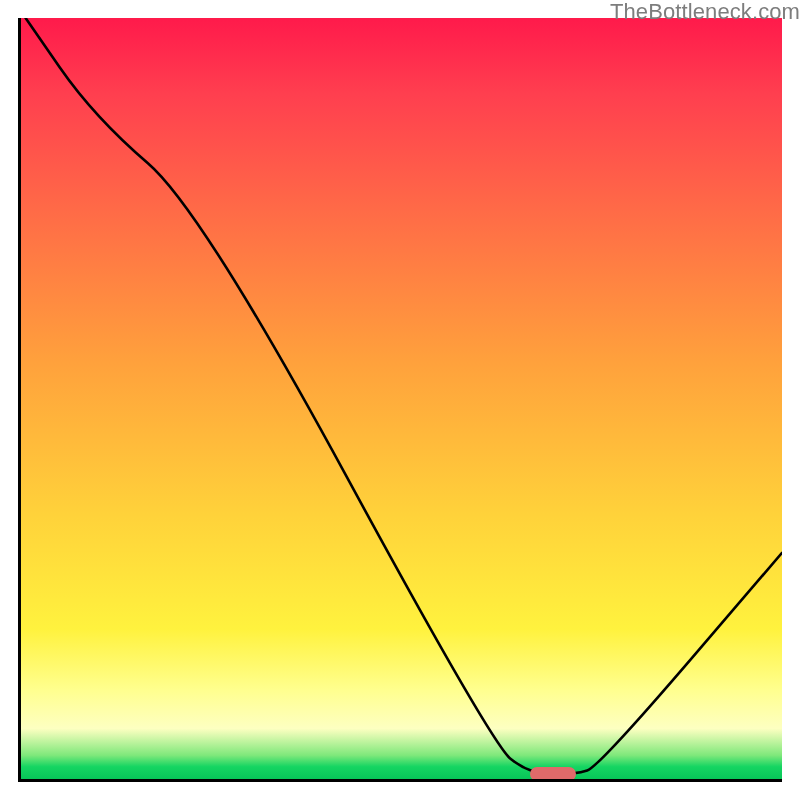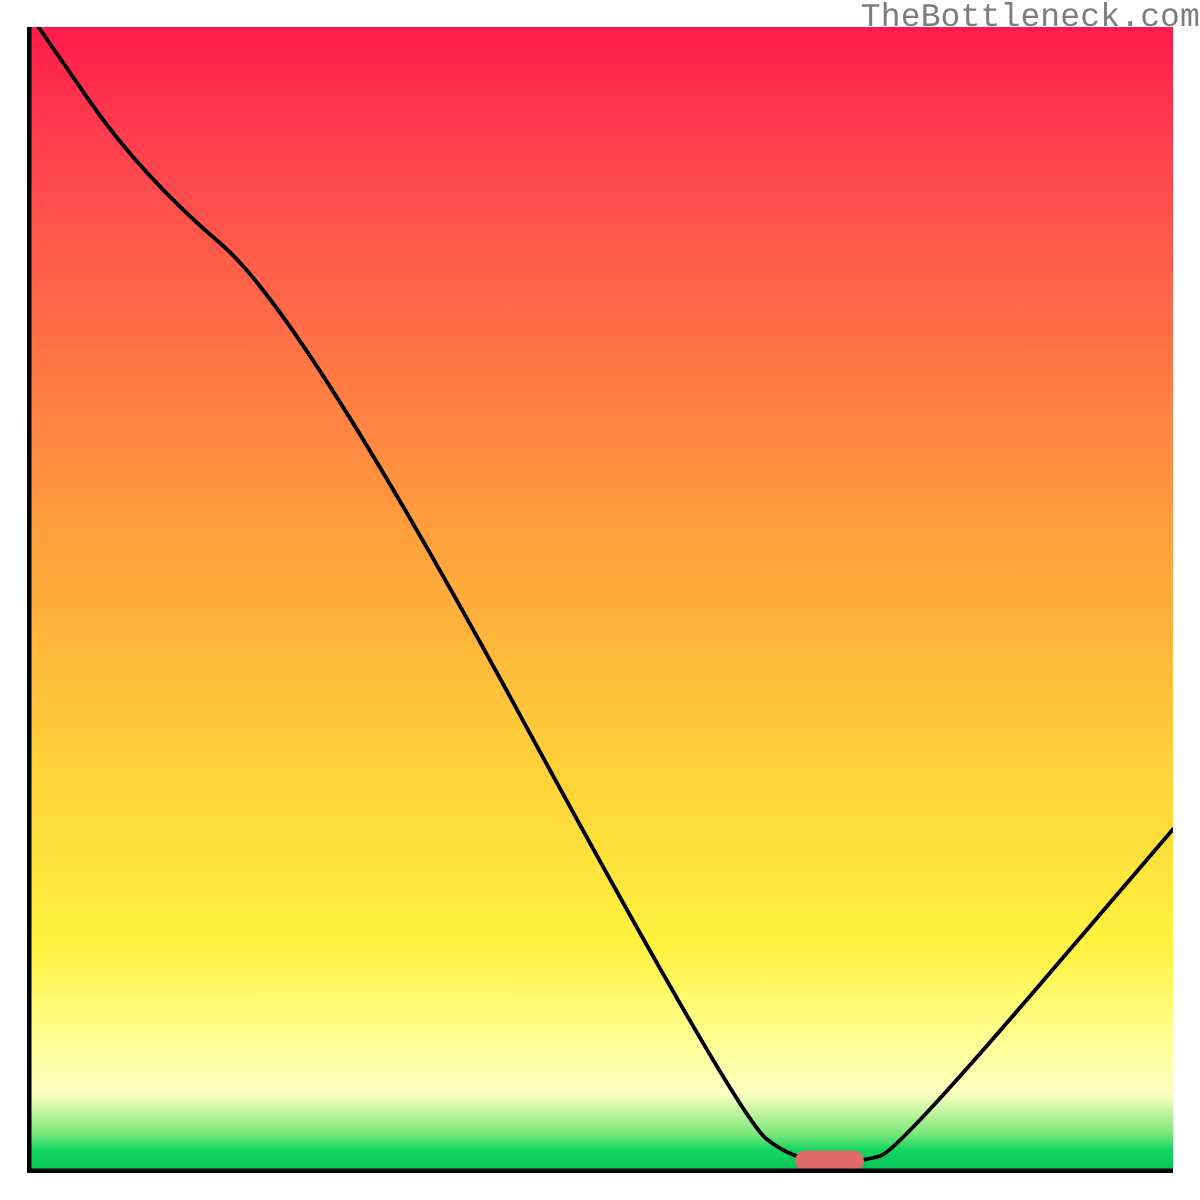--- a/index.html
+++ b/index.html
@@ -64,21 +64,20 @@
   }
   .watermark {
     position: absolute;
     top: -1px;
     right: 0px;
     color: #7d7d7d;
     font-size: 22px;
     font-weight: 500;
     white-space: nowrap;
     letter-spacing: 0.1px;
-    font-family: Liberation Mono, monospace;
   }
 </style>
 </head>
 <body>
 
 <div class="stage">
 
   <div class="plot-area">
 
     <div class="gradient-bg"></div>

